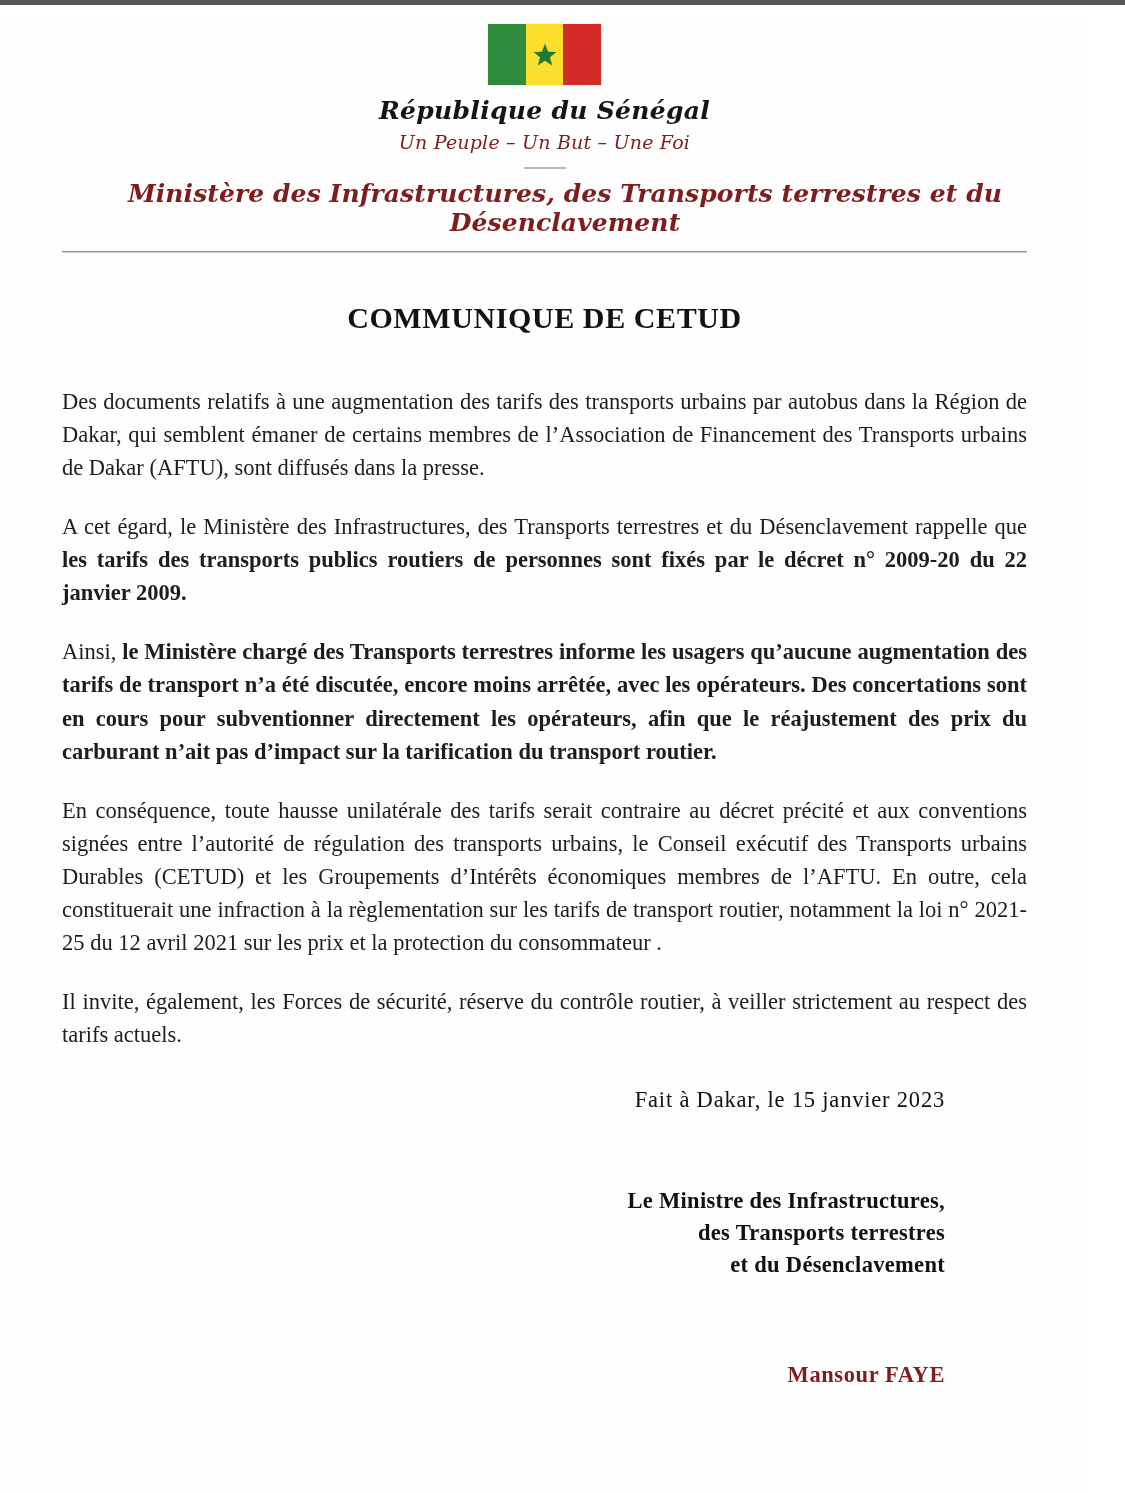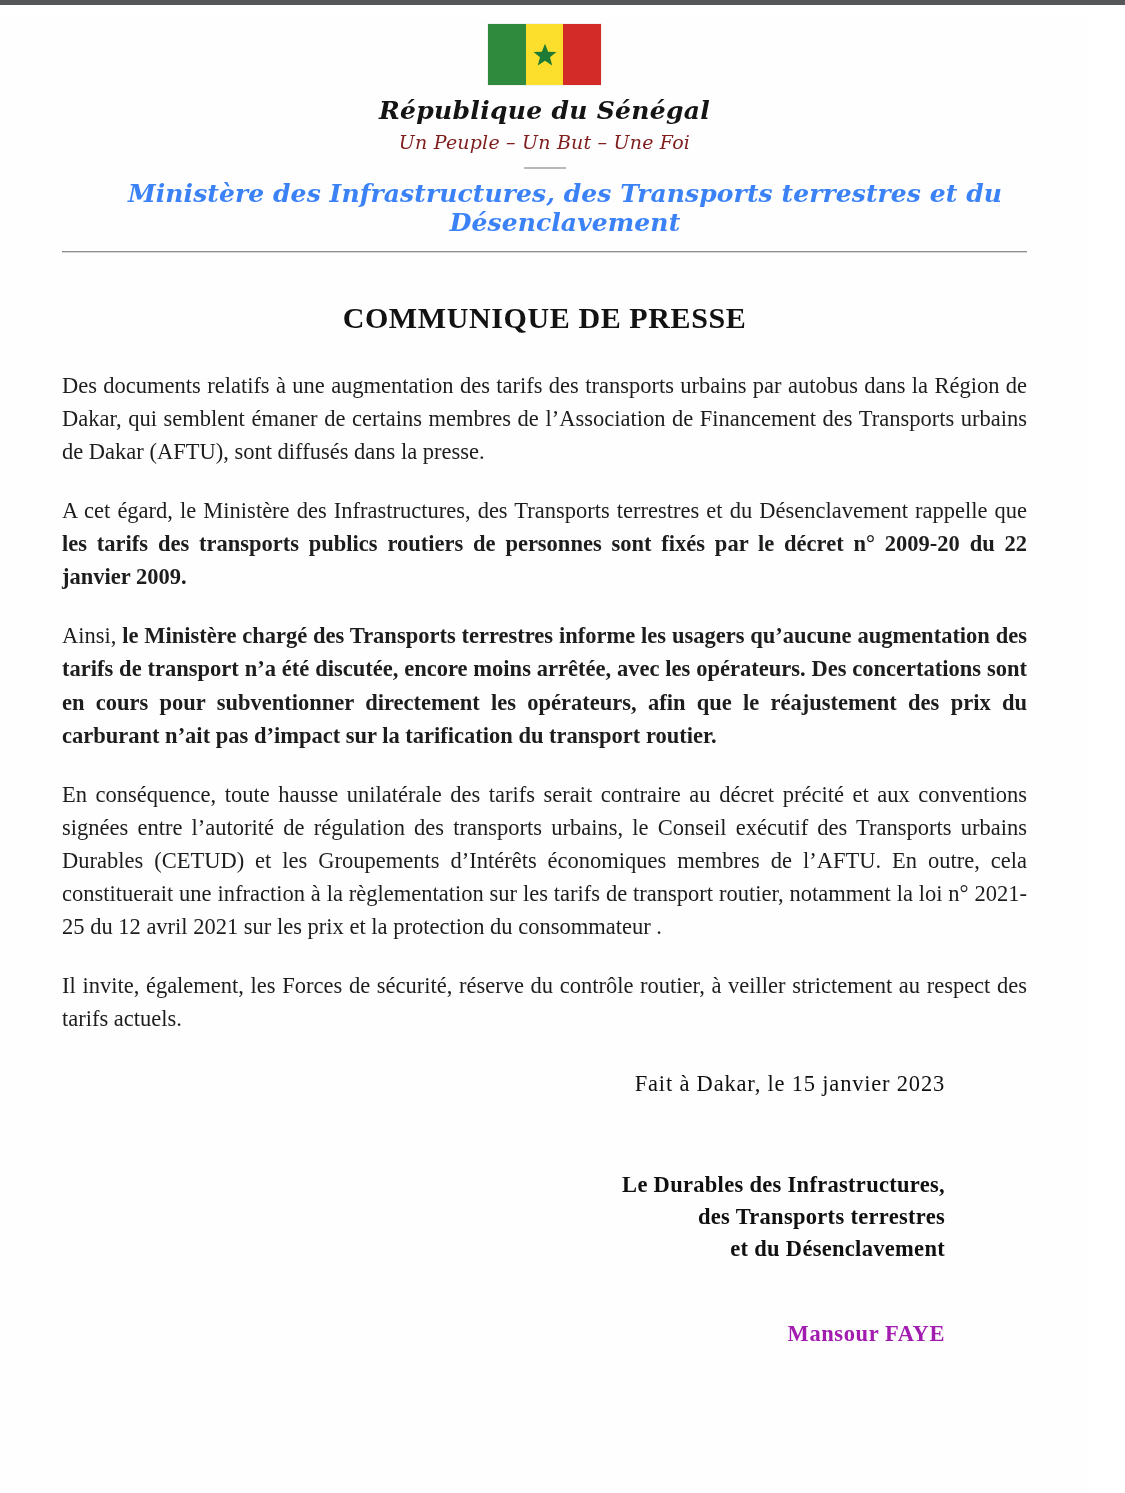--- a/index.html
+++ b/index.html
@@ -85,21 +85,21 @@
     height: 2px;
     background: #b9b9b9;
     margin: 14px auto 10px auto;
   }
   .ministry {
     font-family: "DejaVu Serif", "Liberation Serif", serif;
     font-style: italic;
     font-weight: 700;
     font-size: 25px;
     letter-spacing: 0.1px;
-    color: #3b82f6;
+    color: #7f1d1d;
     text-align: center;
     padding: 0 60px;
     margin-left: 41px;
   }
   .head-rule {
     width: 965px;
     height: 2px;
     margin: 14px auto 0 auto;
     background: linear-gradient(to bottom, #8d8d8d 0 1px, #d8d8d8 1px 2px);
   }
@@ -114,21 +114,21 @@
     color: #121212;
   }
 
   
   .body-wrap {
     margin: 0 auto;
     width: 965px;
     padding-top: 34px;
   }
   p.para {
-    margin: 0 0 26px 0;
+    margin: 16px 0 26px 0;
     text-align: justify;
     text-justify: inter-word;
     font-size: 22.5px;
     line-height: 1.47;
     color: #1d1d1d;
   }
   p.para.bold, .b {
     font-weight: 700;
   }
   p.para.bold { color: #101010; }
@@ -151,23 +151,23 @@
     letter-spacing: 0.3px;
     margin-top: 72px;
     padding-right: 82px;
     color: #101010;
   }
   .sig-name {
     text-align: right;
     font-weight: 700;
     font-size: 22.5px;
     letter-spacing: 0.6px;
-    margin-top: 56px;
+    margin-top: 81px;
     padding-right: 82px;
-    color: #a21caf;
+    color: #7f1d1d;
   }
 </style>
 </head>
 <body>
 
 <div class="topbar"></div>
 
 <div class="page">
 
   <div class="letterhead">
@@ -188,38 +188,38 @@
 
     <div class="motto">Un Peuple – Un But – Une Foi</div>
 
     <div class="mini-rule"></div>
 
     <div class="ministry">Ministère des Infrastructures, des Transports terrestres et du Désenclavement</div>
 
     <div class="head-rule"></div>
   </div>
 
-  <div class="doc-title">COMMUNIQUE DE PRESSE</div>
+  <div class="doc-title">COMMUNIQUE DE CETUD</div>
 
   <div class="body-wrap">
 
     <p class="para">Des documents relatifs à une augmentation des tarifs des transports urbains par autobus dans la Région de Dakar, qui semblent émaner de certains membres de l’Association de Financement des Transports urbains de Dakar (AFTU), sont diffusés dans la presse.</p>
 
     <p class="para"><span>A cet égard, le Ministère des Infrastructures, des Transports terrestres et du Désenclavement rappelle que </span><span class="b">les tarifs des transports publics routiers de personnes sont fixés par le décret n° 2009-20 du 22 janvier 2009</span><span class="b">.</span></p>
 
     <p class="para"><span>Ainsi, </span><span class="b">le Ministère chargé des Transports terrestres informe les usagers qu’aucune augmentation des tarifs de transport n’a été discutée, encore moins arrêtée, avec les opérateurs. Des concertations sont en cours pour subventionner directement les opérateurs, afin que le réajustement des prix du carburant n’ait pas d’impact sur la tarification du transport routier.</span></p>
 
     <p class="para">En conséquence, toute hausse unilatérale des tarifs serait contraire au décret précité et aux conventions signées entre l’autorité de régulation des transports urbains, le Conseil exécutif des Transports urbains Durables (CETUD) et les Groupements d’Intérêts économiques membres de l’AFTU. En outre, cela constituerait une infraction à la règlementation sur les tarifs de transport routier, notamment la loi n° 2021-25 du 12 avril 2021 sur les prix et la protection du consommateur .</p>
 
 
     <p class="para">Il invite, également, les Forces de sécurité, réserve du contrôle routier, à veiller strictement au respect des tarifs actuels.</p>
 
     <div class="sig-date">Fait à Dakar, le 15 janvier 2023</div>
 
     <div class="sig-title">
-      <div>Le Durables des Infrastructures,</div>
+      <div>Le Ministre des Infrastructures,</div>
       <div>des Transports terrestres</div>
       <div>et du Désenclavement</div>
     </div>
 
     <div class="sig-name">Mansour FAYE</div>
   </div>
 </div>
 
 </body></html>

